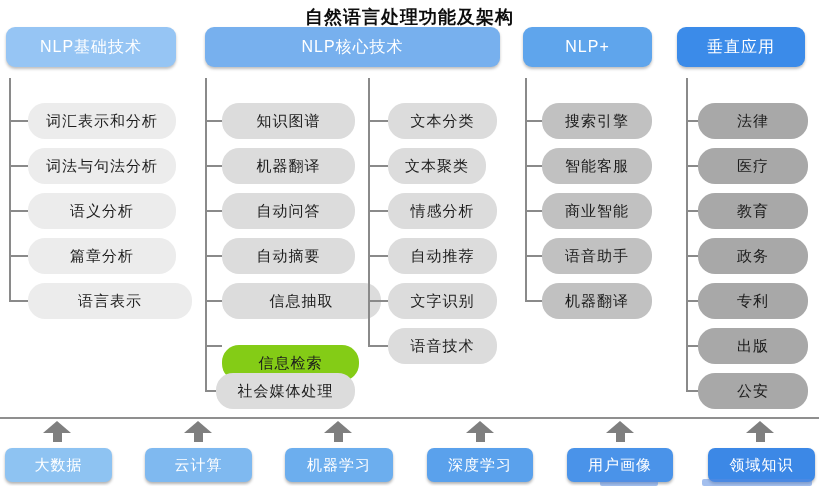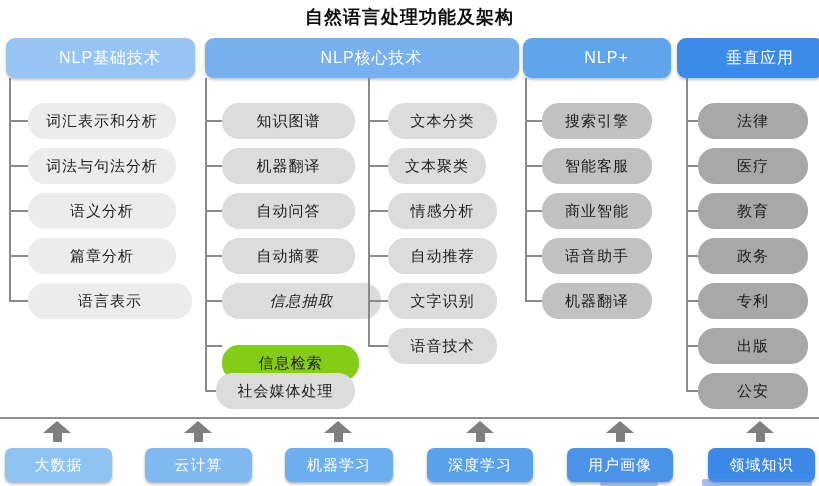--- a/index.html
+++ b/index.html
@@ -1,22 +1,22 @@
 <!DOCTYPE html>
 <html><head>
 <meta charset="utf-8">
 <style>
   html,body{margin:0;padding:0;background:#fff;}
   .stage{position:relative;width:819px;height:486px;background:#ffffff;overflow:hidden;
          font-family:"Liberation Sans",sans-serif;}
   .title{position:absolute;top:5px;left:0;width:100%;text-align:center;
          font-size:18px;font-weight:bold;color:#0d0d0d;letter-spacing:1px;}
-  .hdr{position:absolute;top:38px;height:40px;border-radius:9px;color:#ffffff;
+  .hdr{position:absolute;top:27px;height:40px;border-radius:9px;color:#ffffff;
        font-size:16px;display:flex;align-items:center;justify-content:center;
-       box-shadow:0 2px 3px rgba(0,0,0,.25);letter-spacing:1px;padding-left:19px;}
+       box-shadow:0 2px 3px rgba(0,0,0,.25);letter-spacing:1px;}
   .node{position:absolute;height:36px;border-radius:17px;color:#1c1c1c;font-size:15px;
         display:flex;align-items:center;justify-content:center;letter-spacing:1px;}
   .trunk{position:absolute;width:2px;background:#8a8a8a;}
   .tick{position:absolute;height:2px;background:#8a8a8a;}
   .divider{position:absolute;left:0;top:417px;width:819px;height:2px;background:#8f8f8f;}
   .arrow{position:absolute;top:421px;width:28px;}
   .arrow-head{width:0;height:0;border-left:14px solid transparent;
               border-right:14px solid transparent;border-bottom:12px solid #7f7f7f;}
   .arrow-stem{width:9px;height:9px;background:#7f7f7f;margin:0 auto;}
   .fbox{position:absolute;top:448px;height:34px;border-radius:7px;color:#ffffff;
@@ -55,21 +55,21 @@
   <div class="tick" style="left:205px;top:210px;width:17px;"></div>
   <div class="tick" style="left:205px;top:255px;width:17px;"></div>
   <div class="tick" style="left:205px;top:300px;width:17px;"></div>
   <div class="tick" style="left:205px;top:345px;width:17px;"></div>
   <div class="tick" style="left:205px;top:390px;width:17px;"></div>
 
   <div class="node" style="left: 222px; top: 103px; width: 133px; background: rgb(220, 220, 220);">知识图谱</div>
   <div class="node" style="left: 222px; top: 148px; width: 133px; background: rgb(220, 220, 220); text-align: right;">机器翻译</div>
   <div class="node" style="left: 222px; top: 193px; width: 133px; background: rgb(220, 220, 220);">自动问答</div>
   <div class="node" style="left: 222px; top: 238px; width: 133px; background: rgb(220, 220, 220);">自动摘要</div>
-  <div class="node" style="left: 222px; top: 283px; width: 159px; background: rgb(220, 220, 220); font-style: italic;">信息抽取</div>
+  <div class="node" style="left: 222px; top: 283px; width: 159px; background: rgb(220, 220, 220);">信息抽取</div>
   <div class="node" style="left: 222px; top: 345px; width: 137px; background: #84cc16;">信息检索</div>
   <div class="node" style="left: 216px; top: 373px; width: 139px; background: rgb(220, 220, 220);">社会媒体处理</div>
 
   <div class="trunk" style="left:368px;top:78px;height:268px;"></div>
   <div class="tick" style="left:368px;top:120px;width:20px;"></div>
   <div class="tick" style="left:368px;top:165px;width:20px;"></div>
   <div class="tick" style="left:368px;top:210px;width:20px;"></div>
   <div class="tick" style="left:368px;top:255px;width:20px;"></div>
   <div class="tick" style="left:368px;top:300px;width:20px;"></div>
   <div class="tick" style="left:368px;top:345px;width:20px;"></div>

